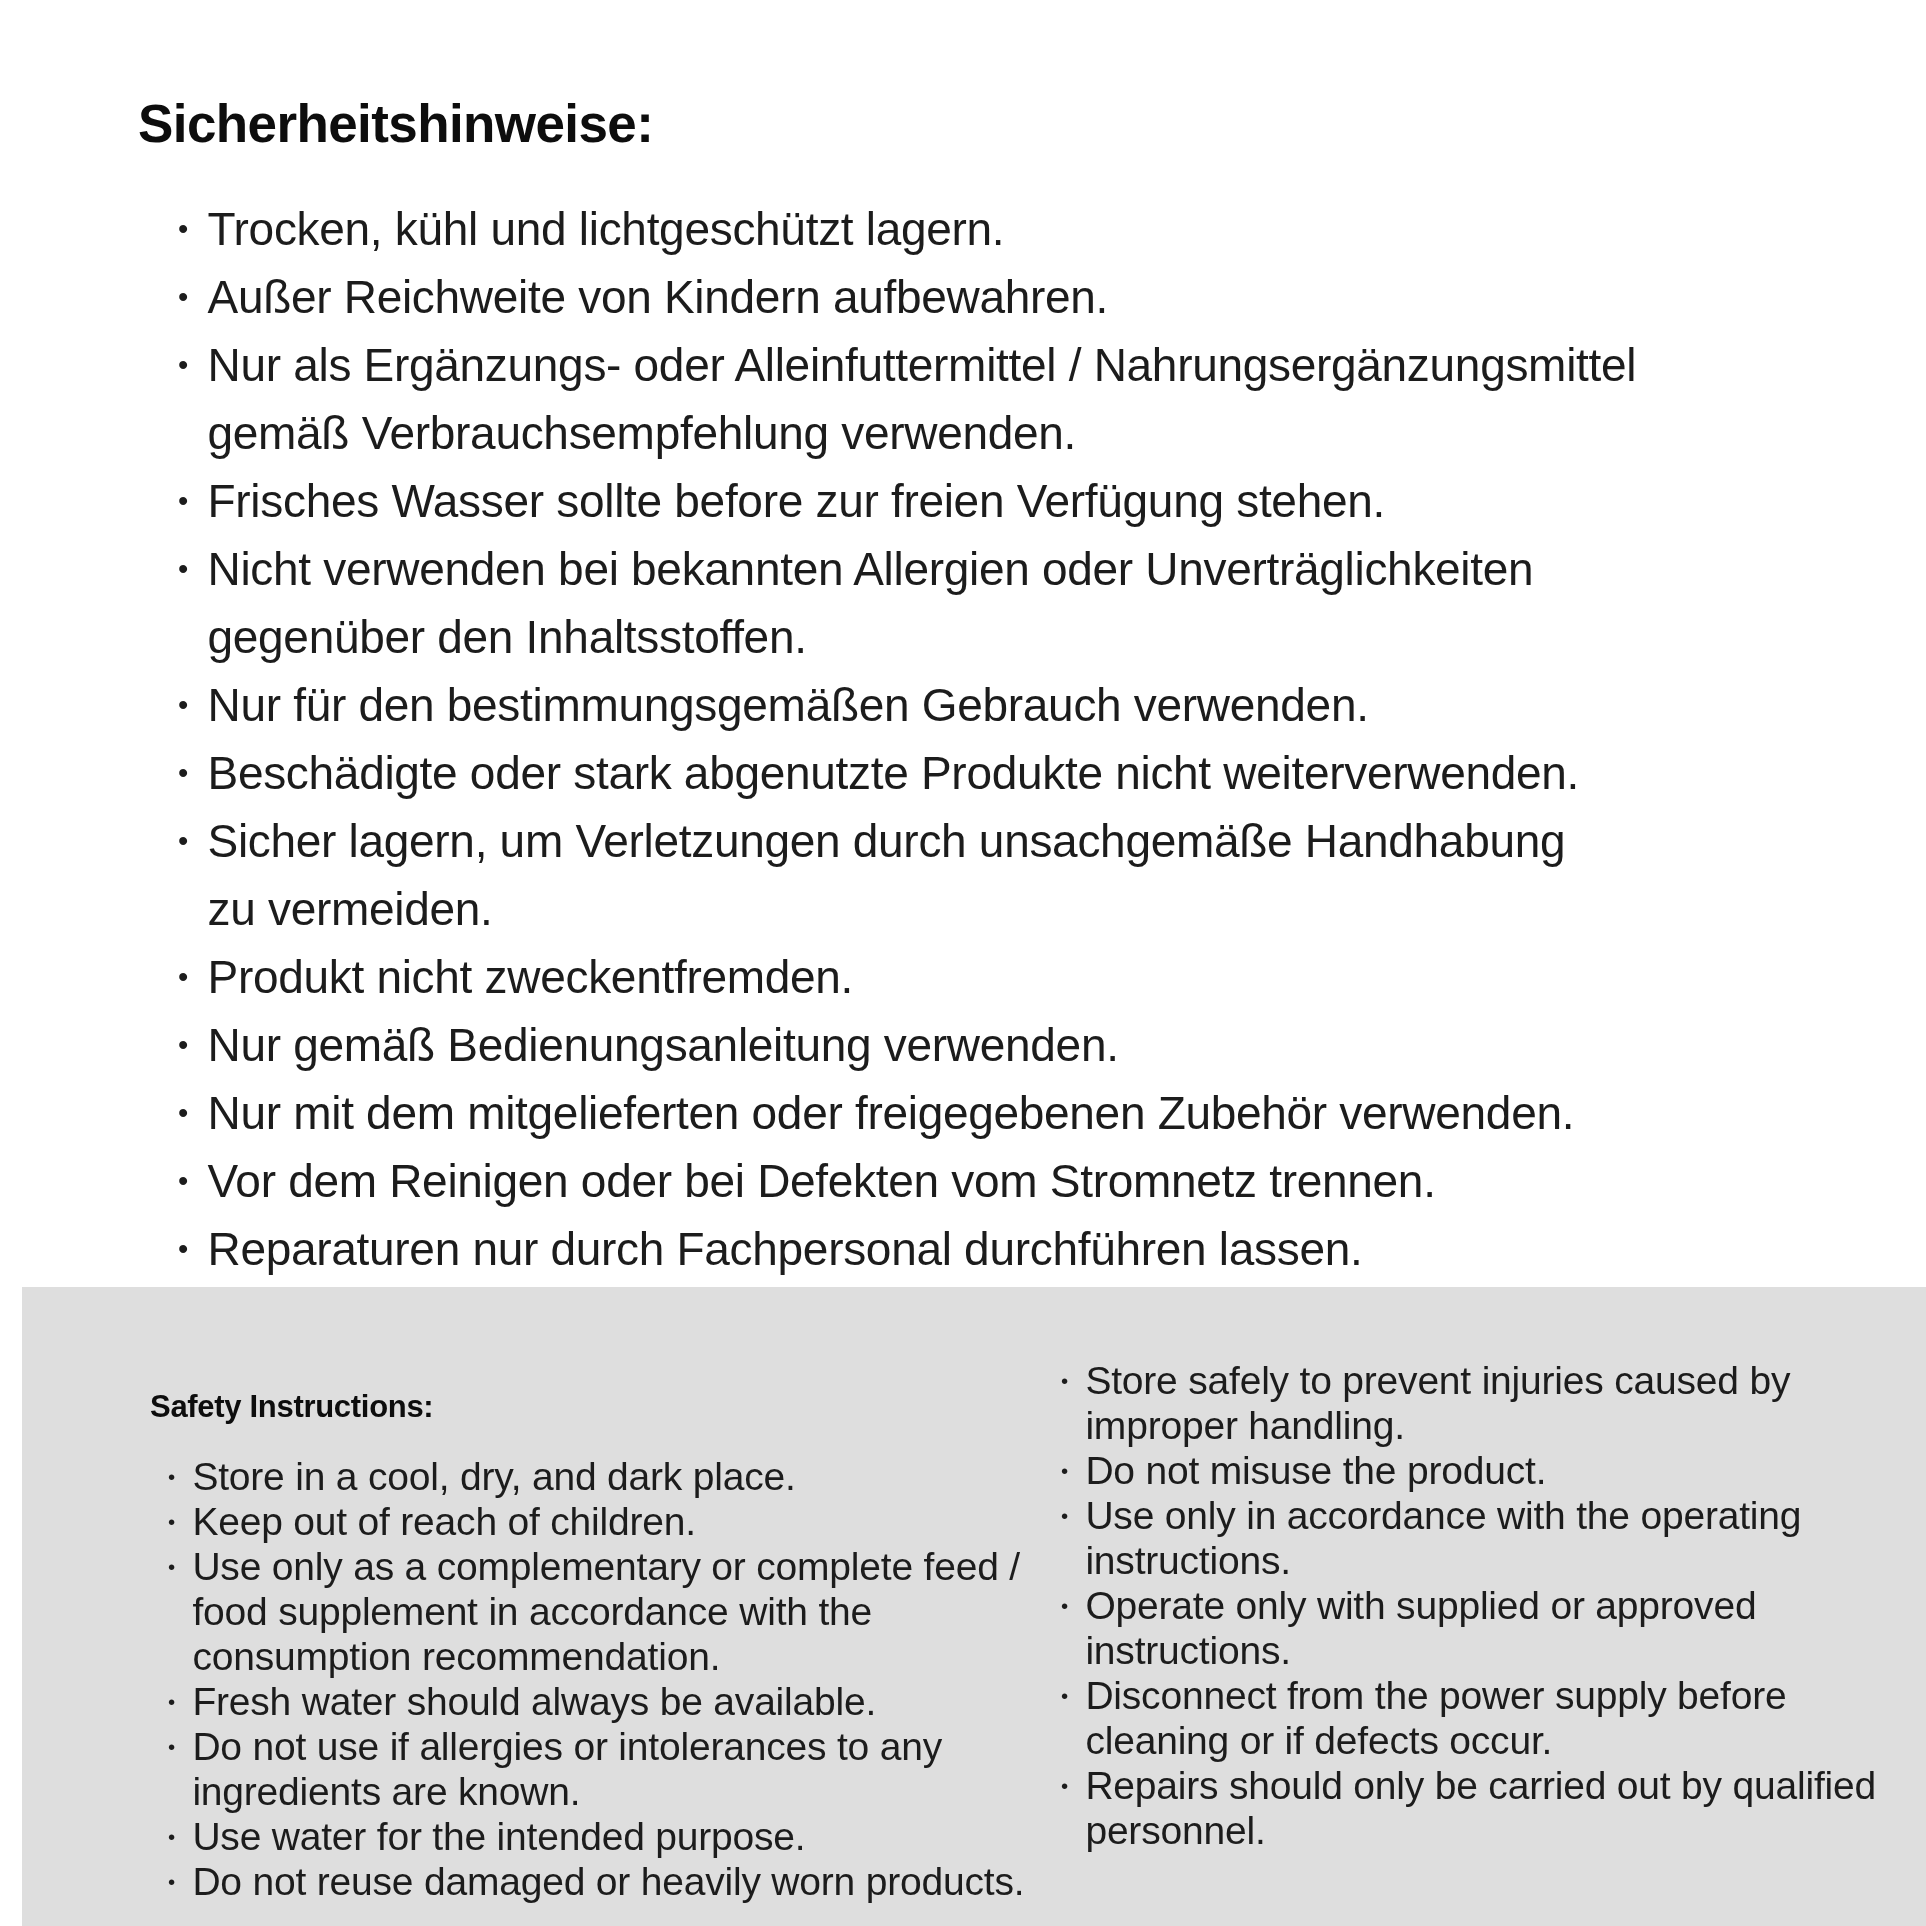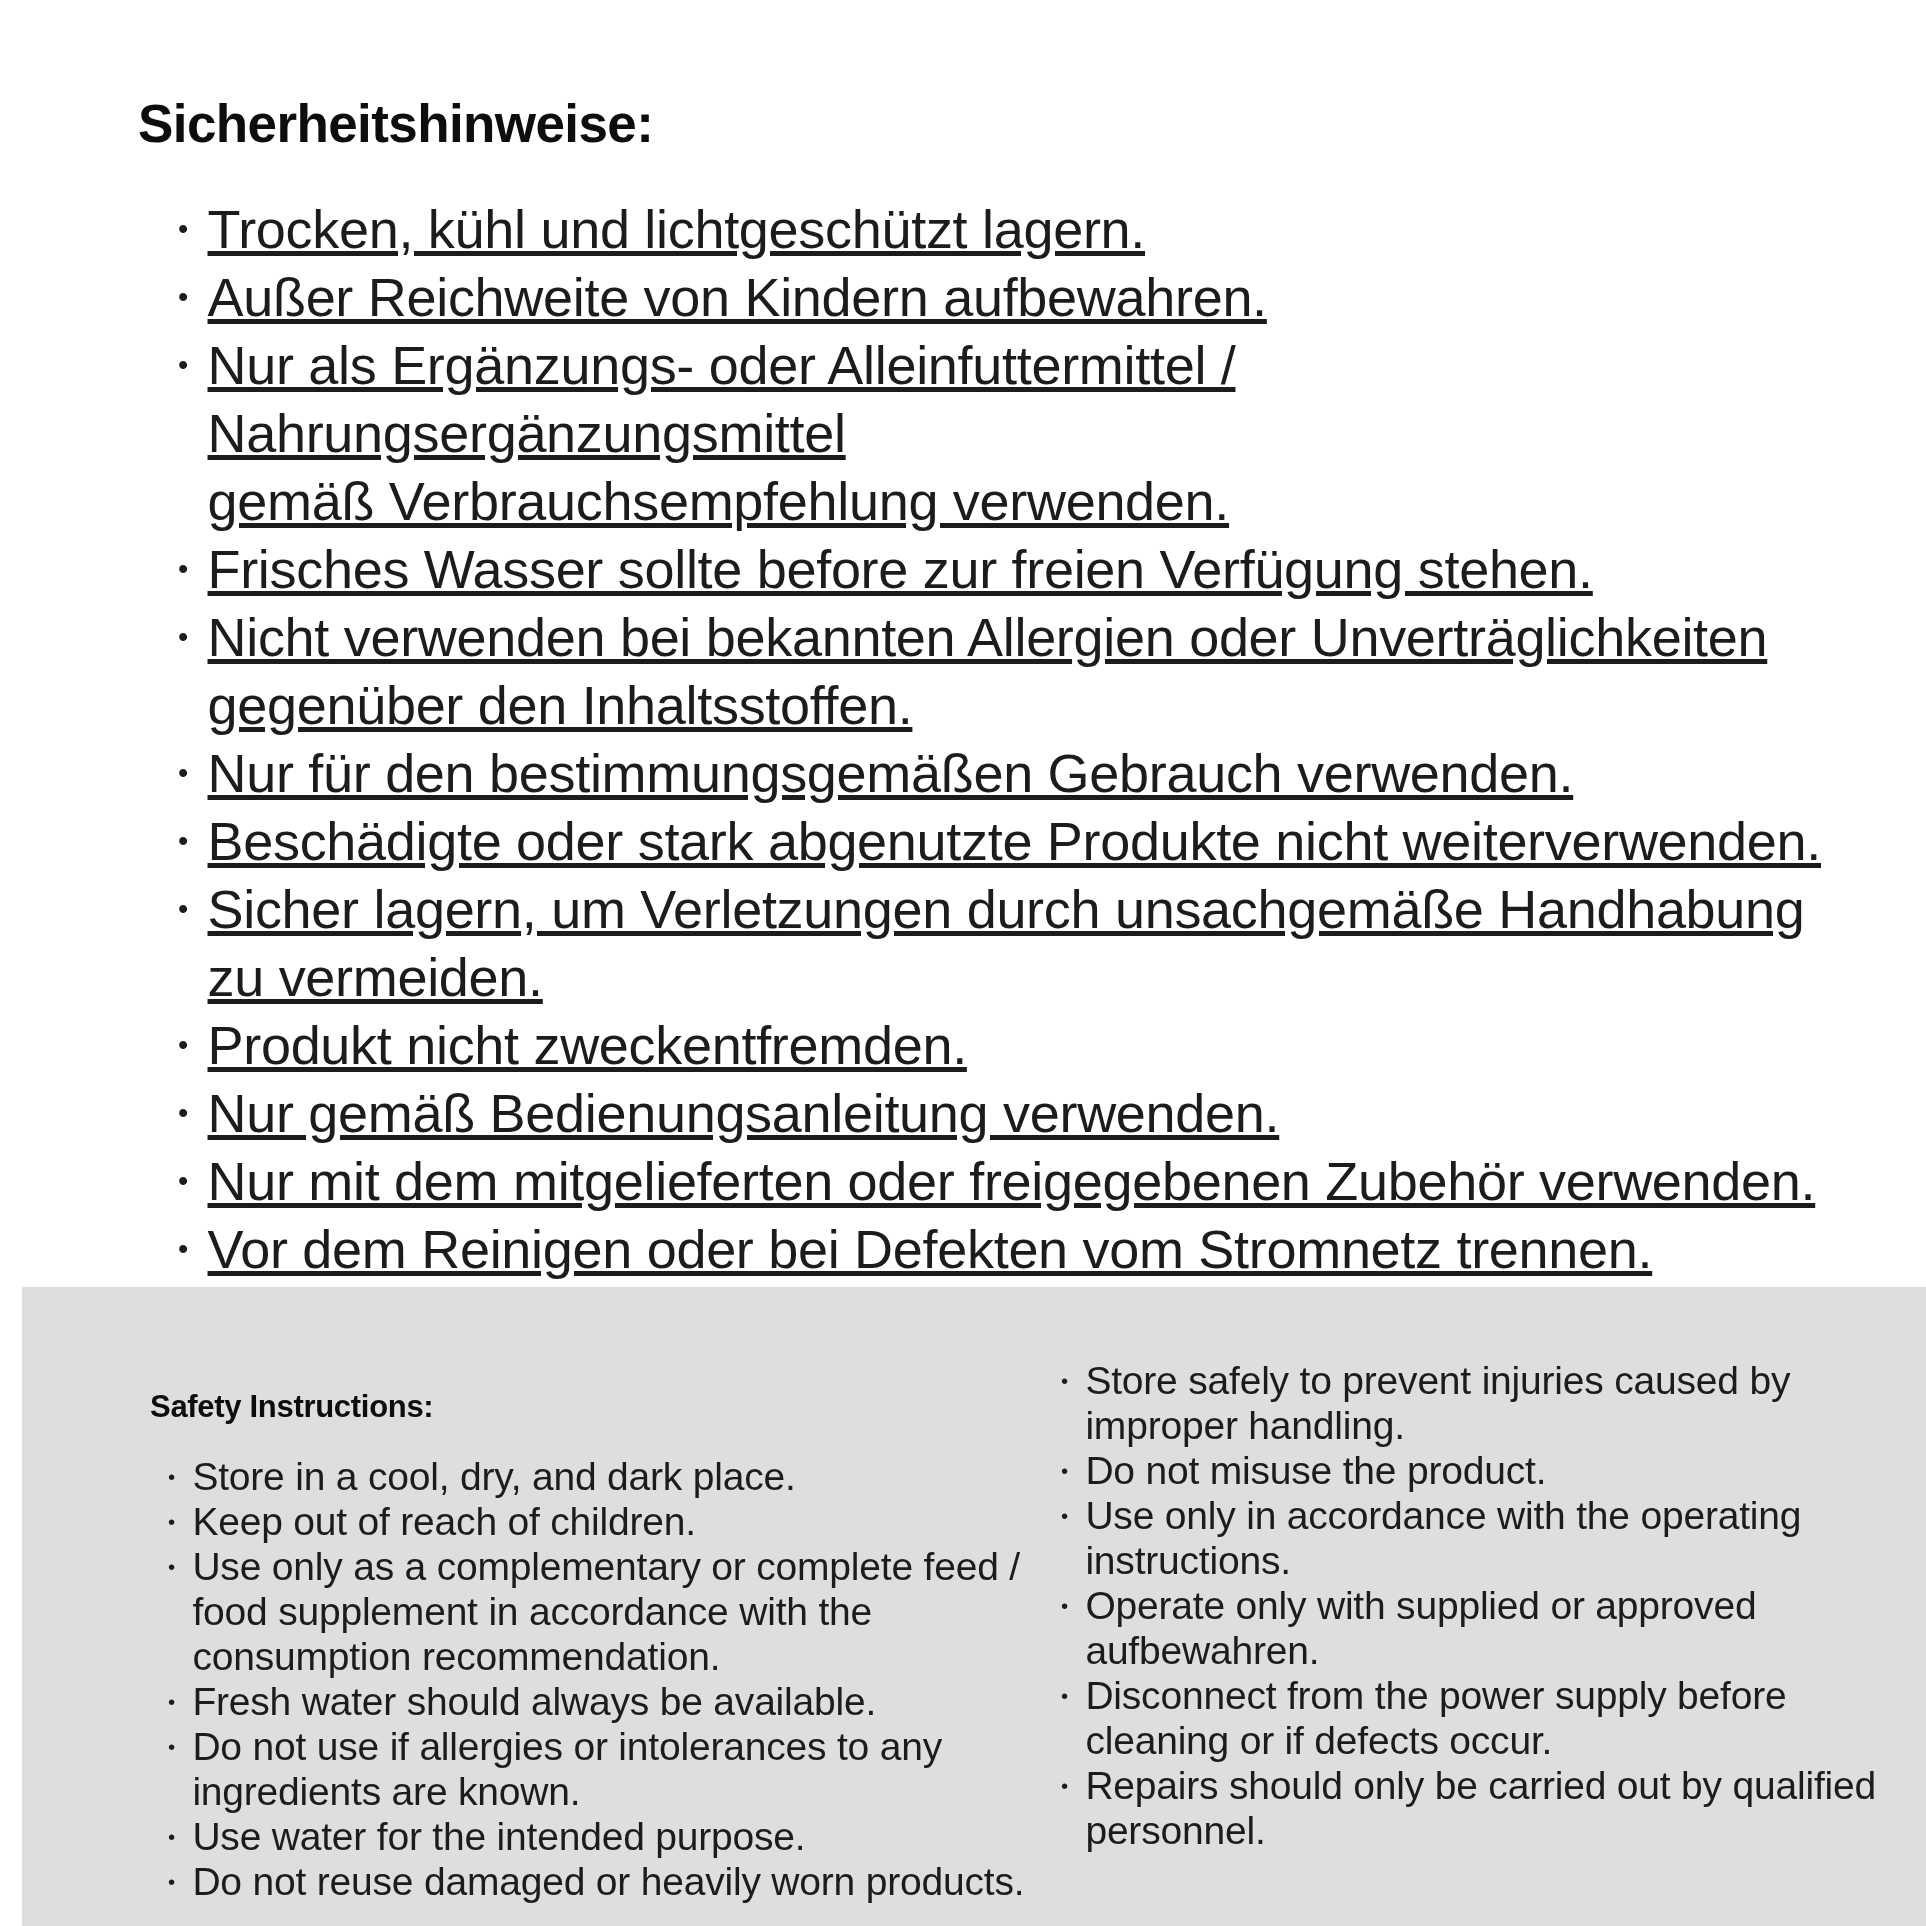--- a/index.html
+++ b/index.html
@@ -36,25 +36,24 @@
     align-items: flex-start;
   }
   .g-item .bullet {
     flex: 0 0 29.5px;
     font-size: 29.5px;
     line-height: 68px;
     color: #1c1c1c;
   }
   .g-item .item-text {
     flex: 1 1 auto;
-    font-size: 54px;
+    font-size: 46px;
     line-height: 68px;
     white-space: pre-line;
     letter-spacing: -0.3px;
-    text-decoration: underline;
   }
 
   
   .en-panel {
     position: absolute;
     left: 0;
     top: 1287px;
     width: 1926px;
     height: 639px;
     background: #dedede;
@@ -238,21 +237,21 @@
 
           <div class="e-item">
             <span class="bullet">•</span>
             <span class="item-text">Use only in accordance with the operating
 instructions.</span>
           </div>
 
           <div class="e-item">
             <span class="bullet">•</span>
             <span class="item-text">Operate only with supplied or approved
-aufbewahren.</span>
+instructions.</span>
           </div>
 
           <div class="e-item">
             <span class="bullet">•</span>
             <span class="item-text">Disconnect from the power supply before
 cleaning or if defects occur.</span>
           </div>
 
           <div class="e-item">
             <span class="bullet">•</span>

